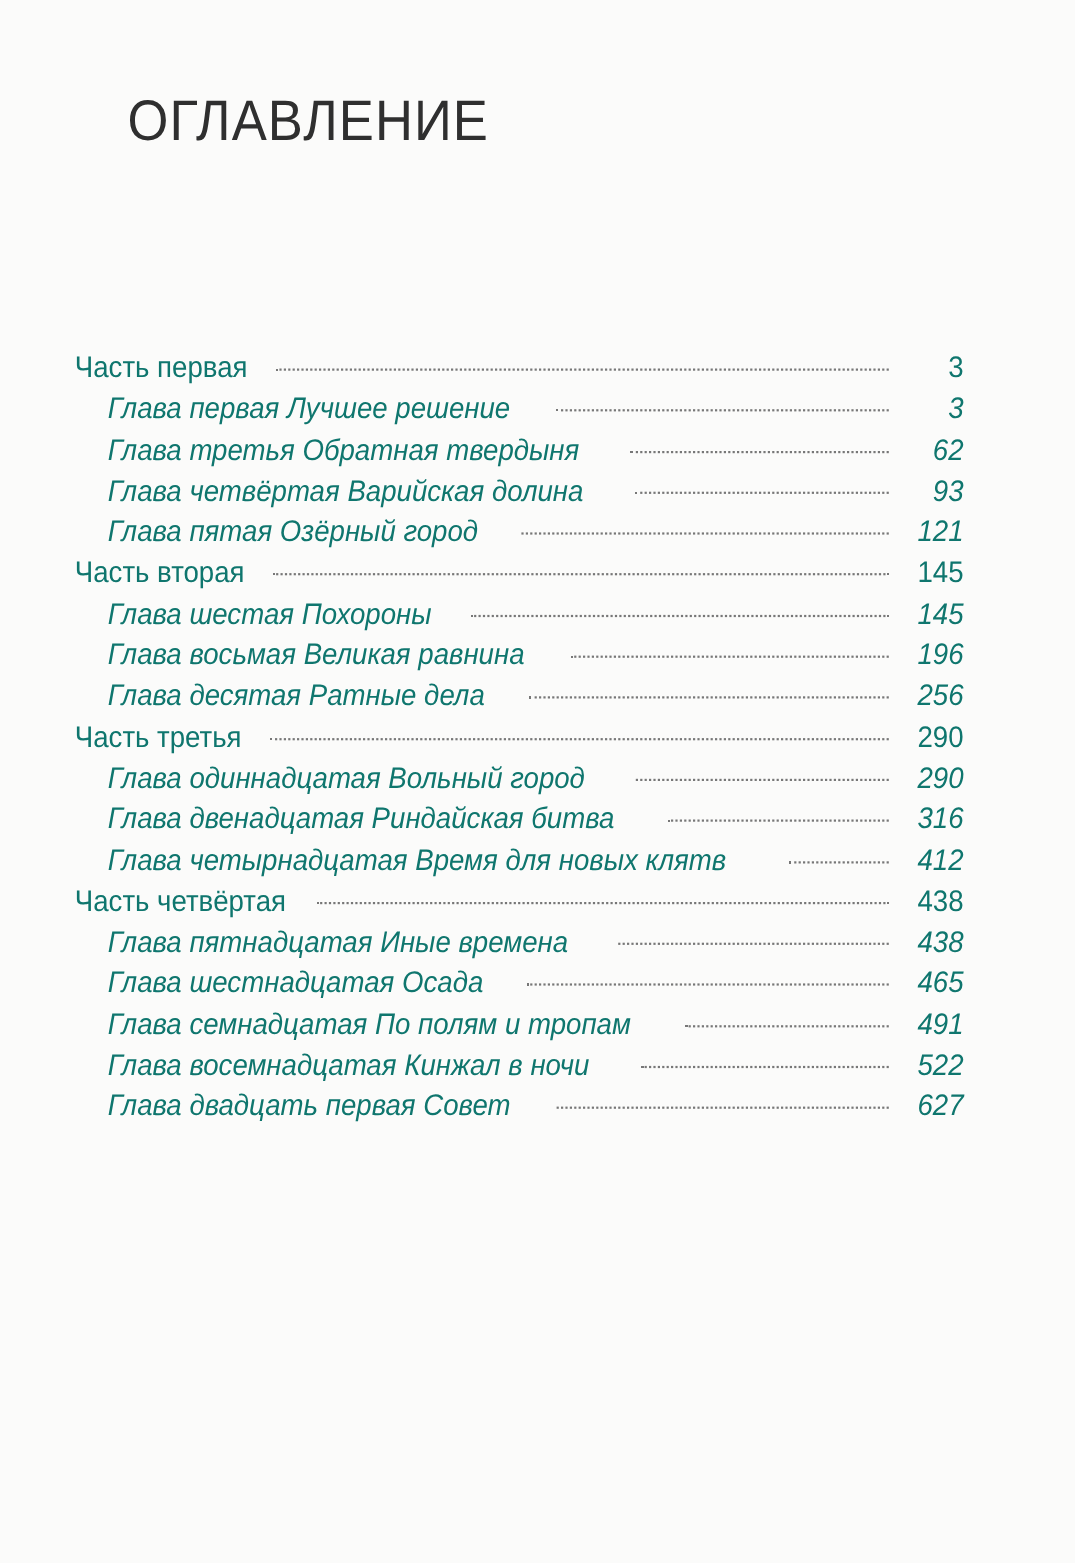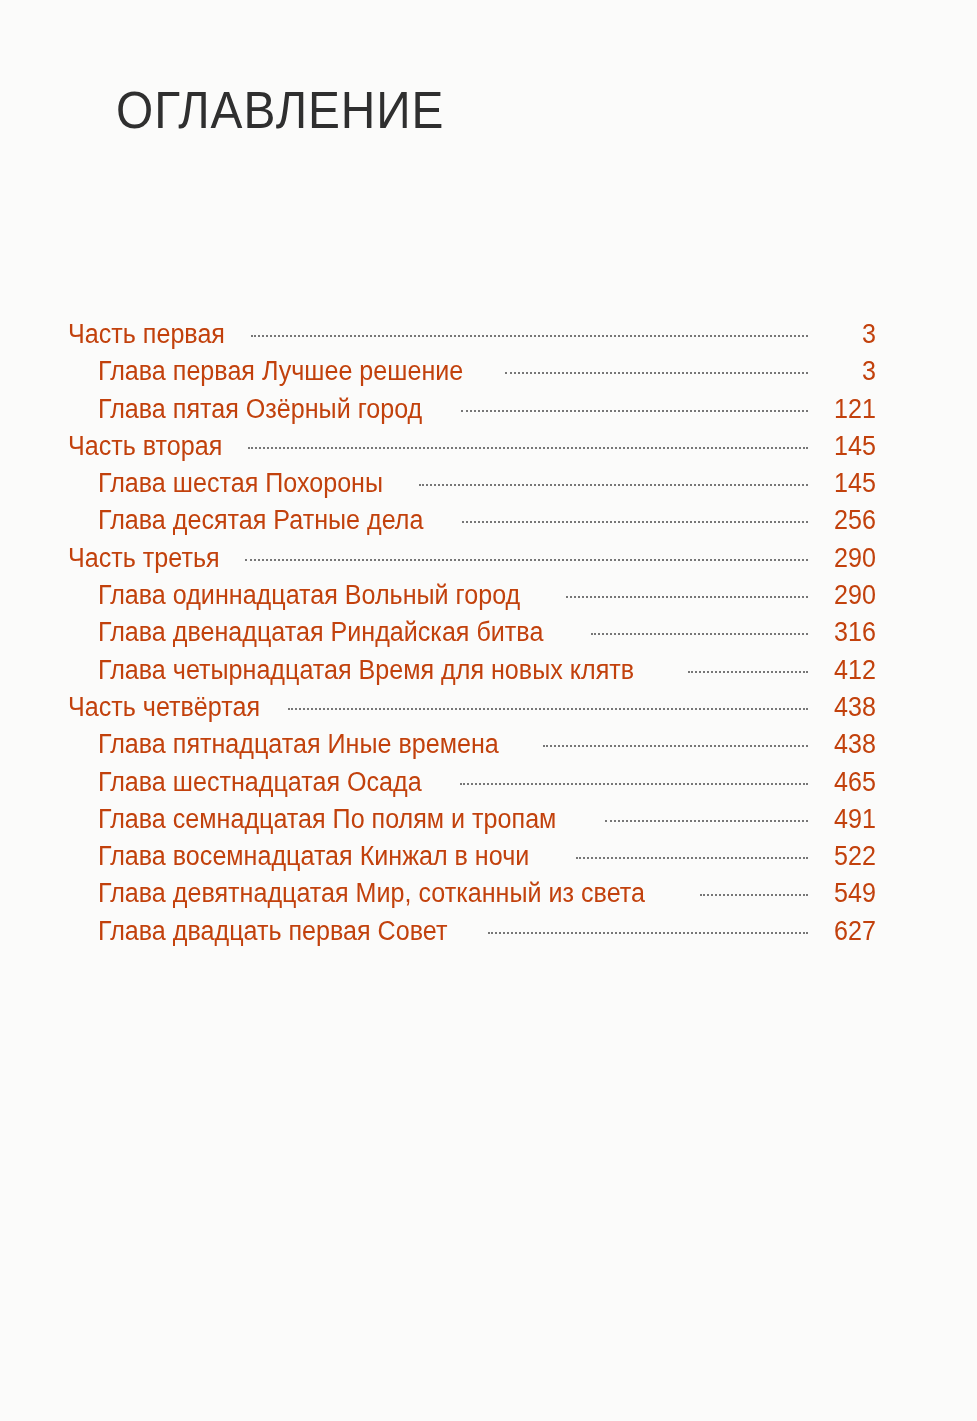--- a/index.html
+++ b/index.html
@@ -15,23 +15,23 @@
     font-size: 52px; font-weight: normal; letter-spacing: 1px;
     color: #2f2f2f; margin: 0;
     transform: scaleX(0.92); transform-origin: left top;
   }
   .toc {
     position: absolute; left: 68px; top: 316px; width: 808px;
   }
   .toc-row {
     display: flex; align-items: baseline;
     height: 37.3px; font-size: 27px; line-height: 37px;
-    color: #c2410c;
+    color: #0f766e;
   }
-  .toc-row.chapter { padding-left: 30px; }
+  .toc-row.chapter { padding-left: 30px; font-style: italic; }
   .toc-title {
     white-space: nowrap;
     transform: scaleX(0.93); transform-origin: left center;
   }
   .toc-dots {
     flex: 1; margin: 0 10px 0 14px;
     border-bottom: 2.5px dotted #777;
     position: relative; top: -6px;
     min-width: 40px;
   }
@@ -50,33 +50,48 @@
       <span class="toc-title">Часть первая</span>
       <span class="toc-dots"></span>
       <span class="toc-page">3</span>
     </div>
     <div class="toc-row chapter">
       <span class="toc-title">Глава первая Лучшее решение</span>
       <span class="toc-dots"></span>
       <span class="toc-page">3</span>
     </div>
     <div class="toc-row chapter">
+      <span class="toc-title">Глава третья Обратная твердыня</span>
+      <span class="toc-dots"></span>
+      <span class="toc-page">62</span>
+    </div>
+    <div class="toc-row chapter">
+      <span class="toc-title">Глава четвёртая Варийская долина</span>
+      <span class="toc-dots"></span>
+      <span class="toc-page">93</span>
+    </div>
+    <div class="toc-row chapter">
       <span class="toc-title">Глава пятая Озёрный город</span>
       <span class="toc-dots"></span>
       <span class="toc-page">121</span>
     </div>
     <div class="toc-row part">
       <span class="toc-title">Часть вторая</span>
       <span class="toc-dots"></span>
       <span class="toc-page">145</span>
     </div>
     <div class="toc-row chapter">
       <span class="toc-title">Глава шестая Похороны</span>
       <span class="toc-dots"></span>
       <span class="toc-page">145</span>
+    </div>
+    <div class="toc-row chapter">
+      <span class="toc-title">Глава восьмая Великая равнина</span>
+      <span class="toc-dots"></span>
+      <span class="toc-page">196</span>
     </div>
     <div class="toc-row chapter">
       <span class="toc-title">Глава десятая Ратные дела</span>
       <span class="toc-dots"></span>
       <span class="toc-page">256</span>
     </div>
     <div class="toc-row part">
       <span class="toc-title">Часть третья</span>
       <span class="toc-dots"></span>
       <span class="toc-page">290</span>
@@ -115,22 +130,17 @@
       <span class="toc-title">Глава семнадцатая По полям и тропам</span>
       <span class="toc-dots"></span>
       <span class="toc-page">491</span>
     </div>
     <div class="toc-row chapter">
       <span class="toc-title">Глава восемнадцатая Кинжал в ночи</span>
       <span class="toc-dots"></span>
       <span class="toc-page">522</span>
     </div>
     <div class="toc-row chapter">
-      <span class="toc-title">Глава девятнадцатая Мир, сотканный из света</span>
-      <span class="toc-dots"></span>
-      <span class="toc-page">549</span>
-    </div>
-    <div class="toc-row chapter">
       <span class="toc-title">Глава двадцать первая Совет</span>
       <span class="toc-dots"></span>
       <span class="toc-page">627</span>
     </div>
   </div>
 
 </body></html>

